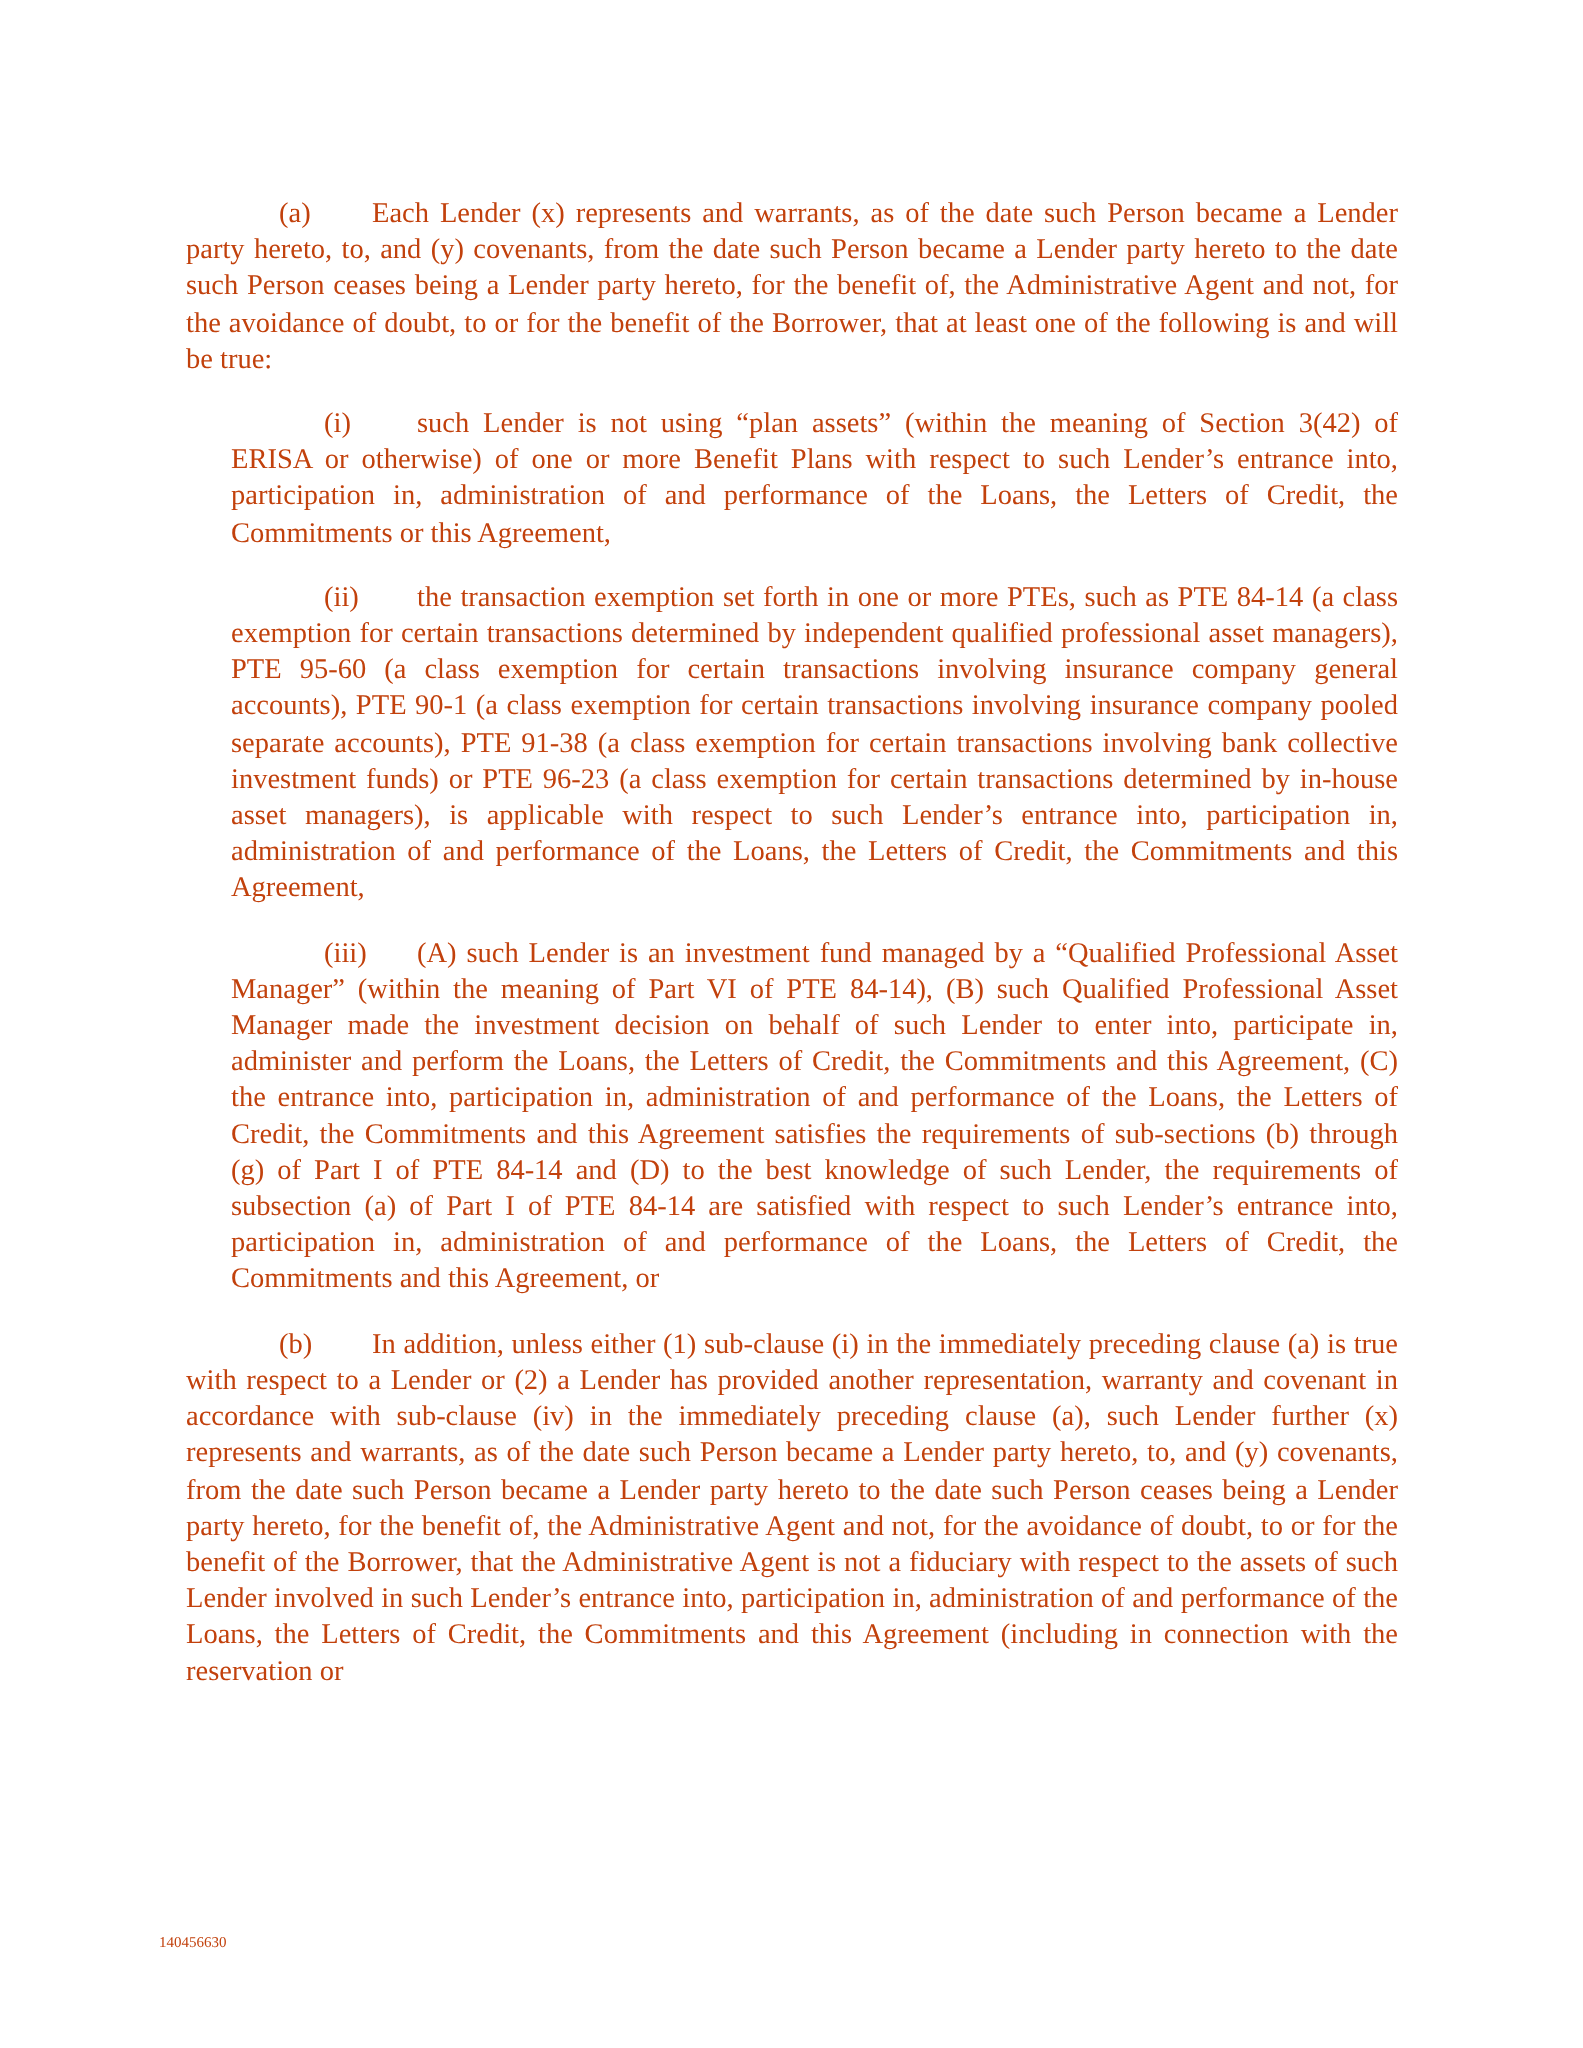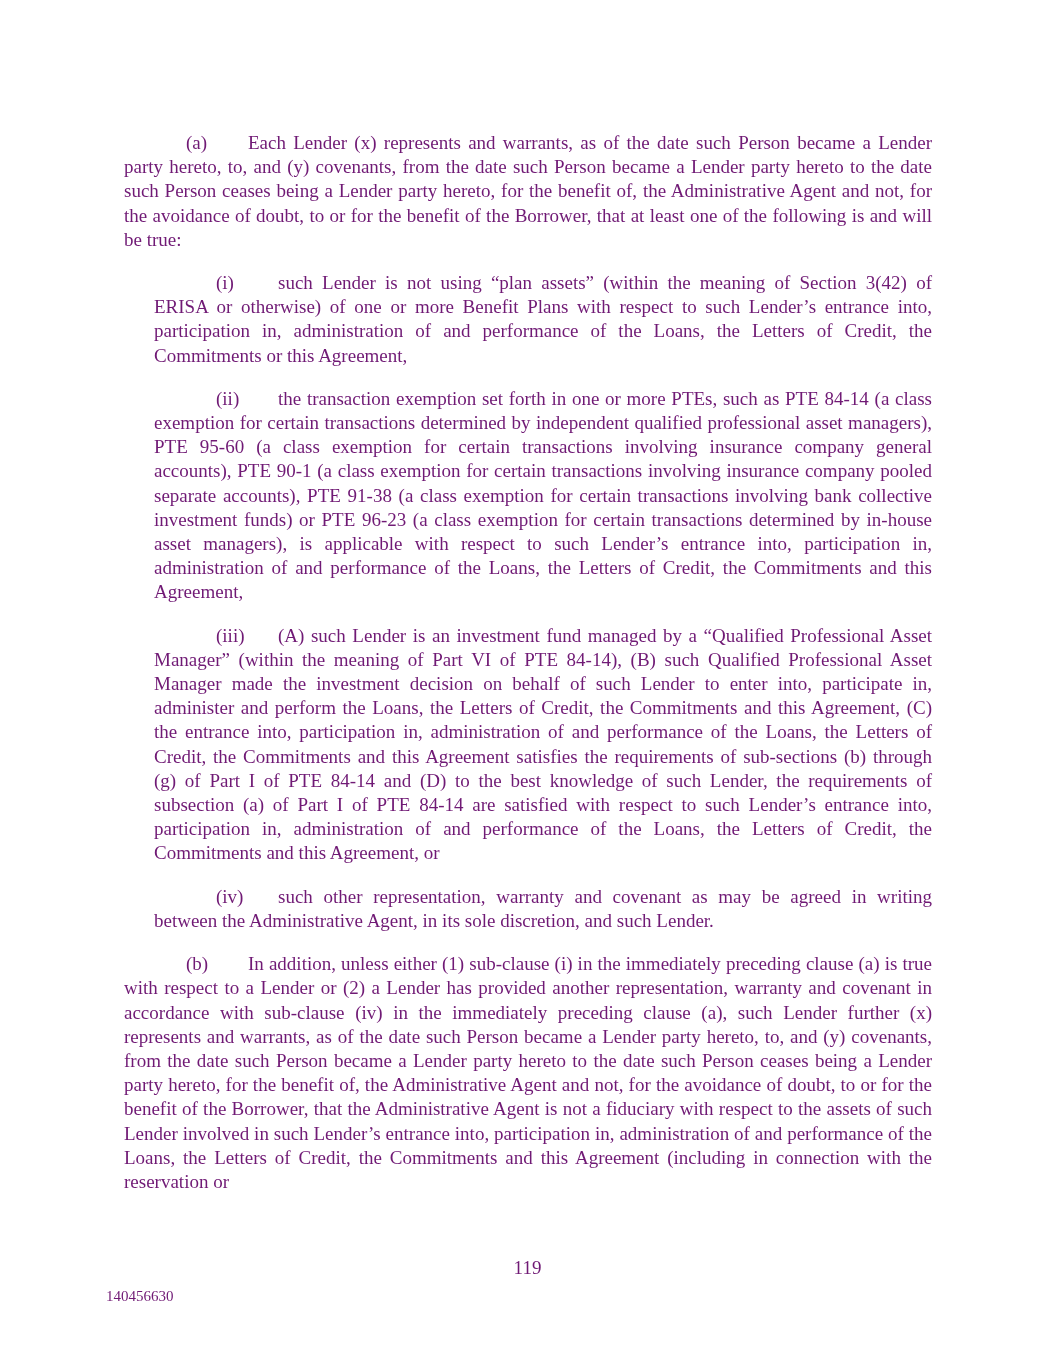--- a/index.html
+++ b/index.html
@@ -5,21 +5,21 @@
   html, body {
     margin: 0;
     padding: 0;
     background: #ffffff;
   }
   .page {
     position: relative;
     width: 1055px;
     height: 1365px;
     background: #ffffff;
-    color: #701a75;
+    color: #c2410c;
     font-family: "Liberation Serif", "DejaVu Serif", serif;
     overflow: hidden;
   }
   .content {
     position: absolute;
     top: 131px;
     left: 124px;
     width: 808px;
   }
   p.para {
@@ -43,21 +43,21 @@
     left: 0;
     width: 1055px;
     text-align: center;
     font-size: 19px;
     line-height: 24px;
   }
   .doc-id {
     position: absolute;
     top: 1288px;
     left: 106px;
-    font-size: 15px;
+    font-size: 10px;
     line-height: 16px;
   }
 </style>
 </head>
 <body>
 
 <div class="page">
   <div class="content">
 
     <p class="para level1">
@@ -69,25 +69,21 @@
     </p>
 
     <p class="para level2">
       <span class="plabel">(ii)</span><span>the transaction exemption set forth in one or more PTEs, such as PTE 84-14 (a class exemption for certain transactions determined by independent qualified professional asset managers), PTE 95-60 (a class exemption for certain transactions involving insurance company general accounts), PTE 90-1 (a class exemption for certain transactions involving insurance company pooled separate accounts), PTE 91-38 (a class exemption for certain transactions involving bank collective investment funds) or PTE 96-23 (a class exemption for certain transactions determined by in-house asset managers), is applicable with respect to such Lender’s entrance into, participation in, administration of and performance of the Loans, the Letters of Credit, the Commitments and this Agreement,</span>
     </p>
 
     <p class="para level2">
       <span class="plabel">(iii)</span><span>(A) such Lender is an investment fund managed by a “Qualified Professional Asset Manager” (within the meaning of Part VI of PTE 84-14), (B) such Qualified Professional Asset Manager made the investment decision on behalf of such Lender to enter into, participate in, administer and perform the Loans, the Letters of Credit, the Commitments and this Agreement, (C) the entrance into, participation in, administration of and performance of the Loans, the Letters of Credit, the Commitments and this Agreement satisfies the requirements of sub-sections (b) through (g) of Part I of PTE 84-14 and (D) to the best knowledge of such Lender, the requirements of subsection (a) of Part I of PTE 84-14 are satisfied with respect to such Lender’s entrance into, participation in, administration of and performance of the Loans, the Letters of Credit, the Commitments and this Agreement, or</span>
     </p>
 
-    <p class="para level2">
-      <span class="plabel">(iv)</span><span>such other representation, warranty and covenant as may be agreed in writing between the Administrative Agent, in its sole discretion, and such Lender.</span>
-    </p>
 
     <p class="para level1">
       <span class="plabel">(b)</span><span>In addition, unless either (1) sub-clause (i) in the immediately preceding clause (a) is true with respect to a Lender or (2) a Lender has provided another representation, warranty and covenant in accordance with sub-clause (iv) in the immediately preceding clause (a), such Lender further (x) represents and warrants, as of the date such Person became a Lender party hereto, to, and (y) covenants, from the date such Person became a Lender party hereto to the date such Person ceases being a Lender party hereto, for the benefit of, the Administrative Agent and not, for the avoidance of doubt, to or for the benefit of the Borrower, that the Administrative Agent is not a fiduciary with respect to the assets of such Lender involved in such Lender’s entrance into, participation in, administration of and performance of the Loans, the Letters of Credit, the Commitments and this Agreement (including in connection with the reservation or</span>
     </p>
 
   </div>
 
-  <div class="page-number">119</div>
   <div class="doc-id">140456630</div>
 </div>
 
 </body></html>

